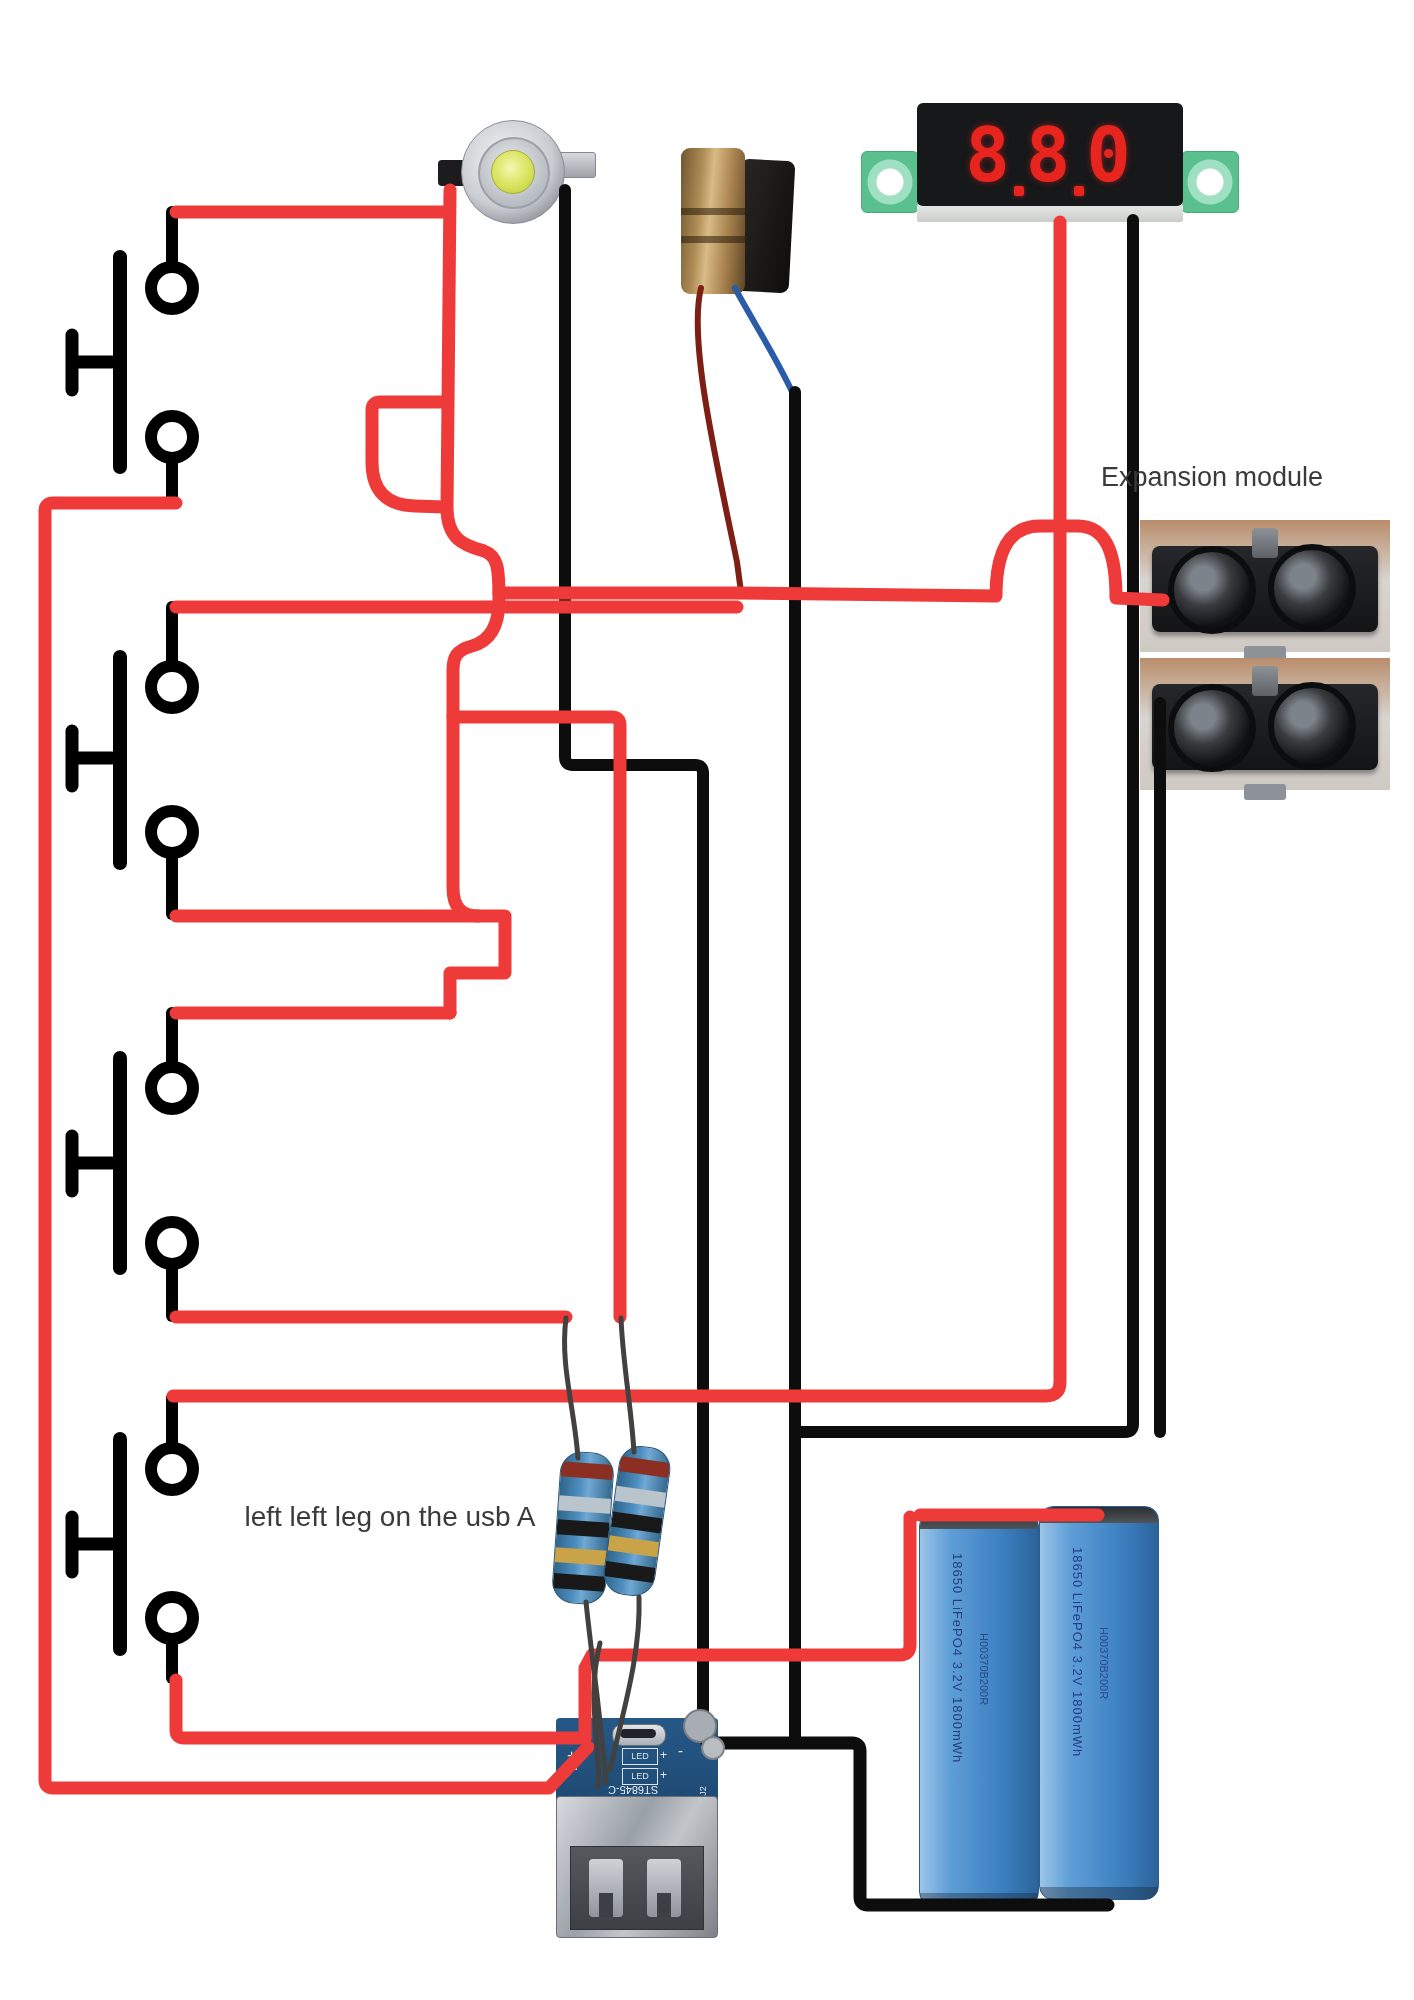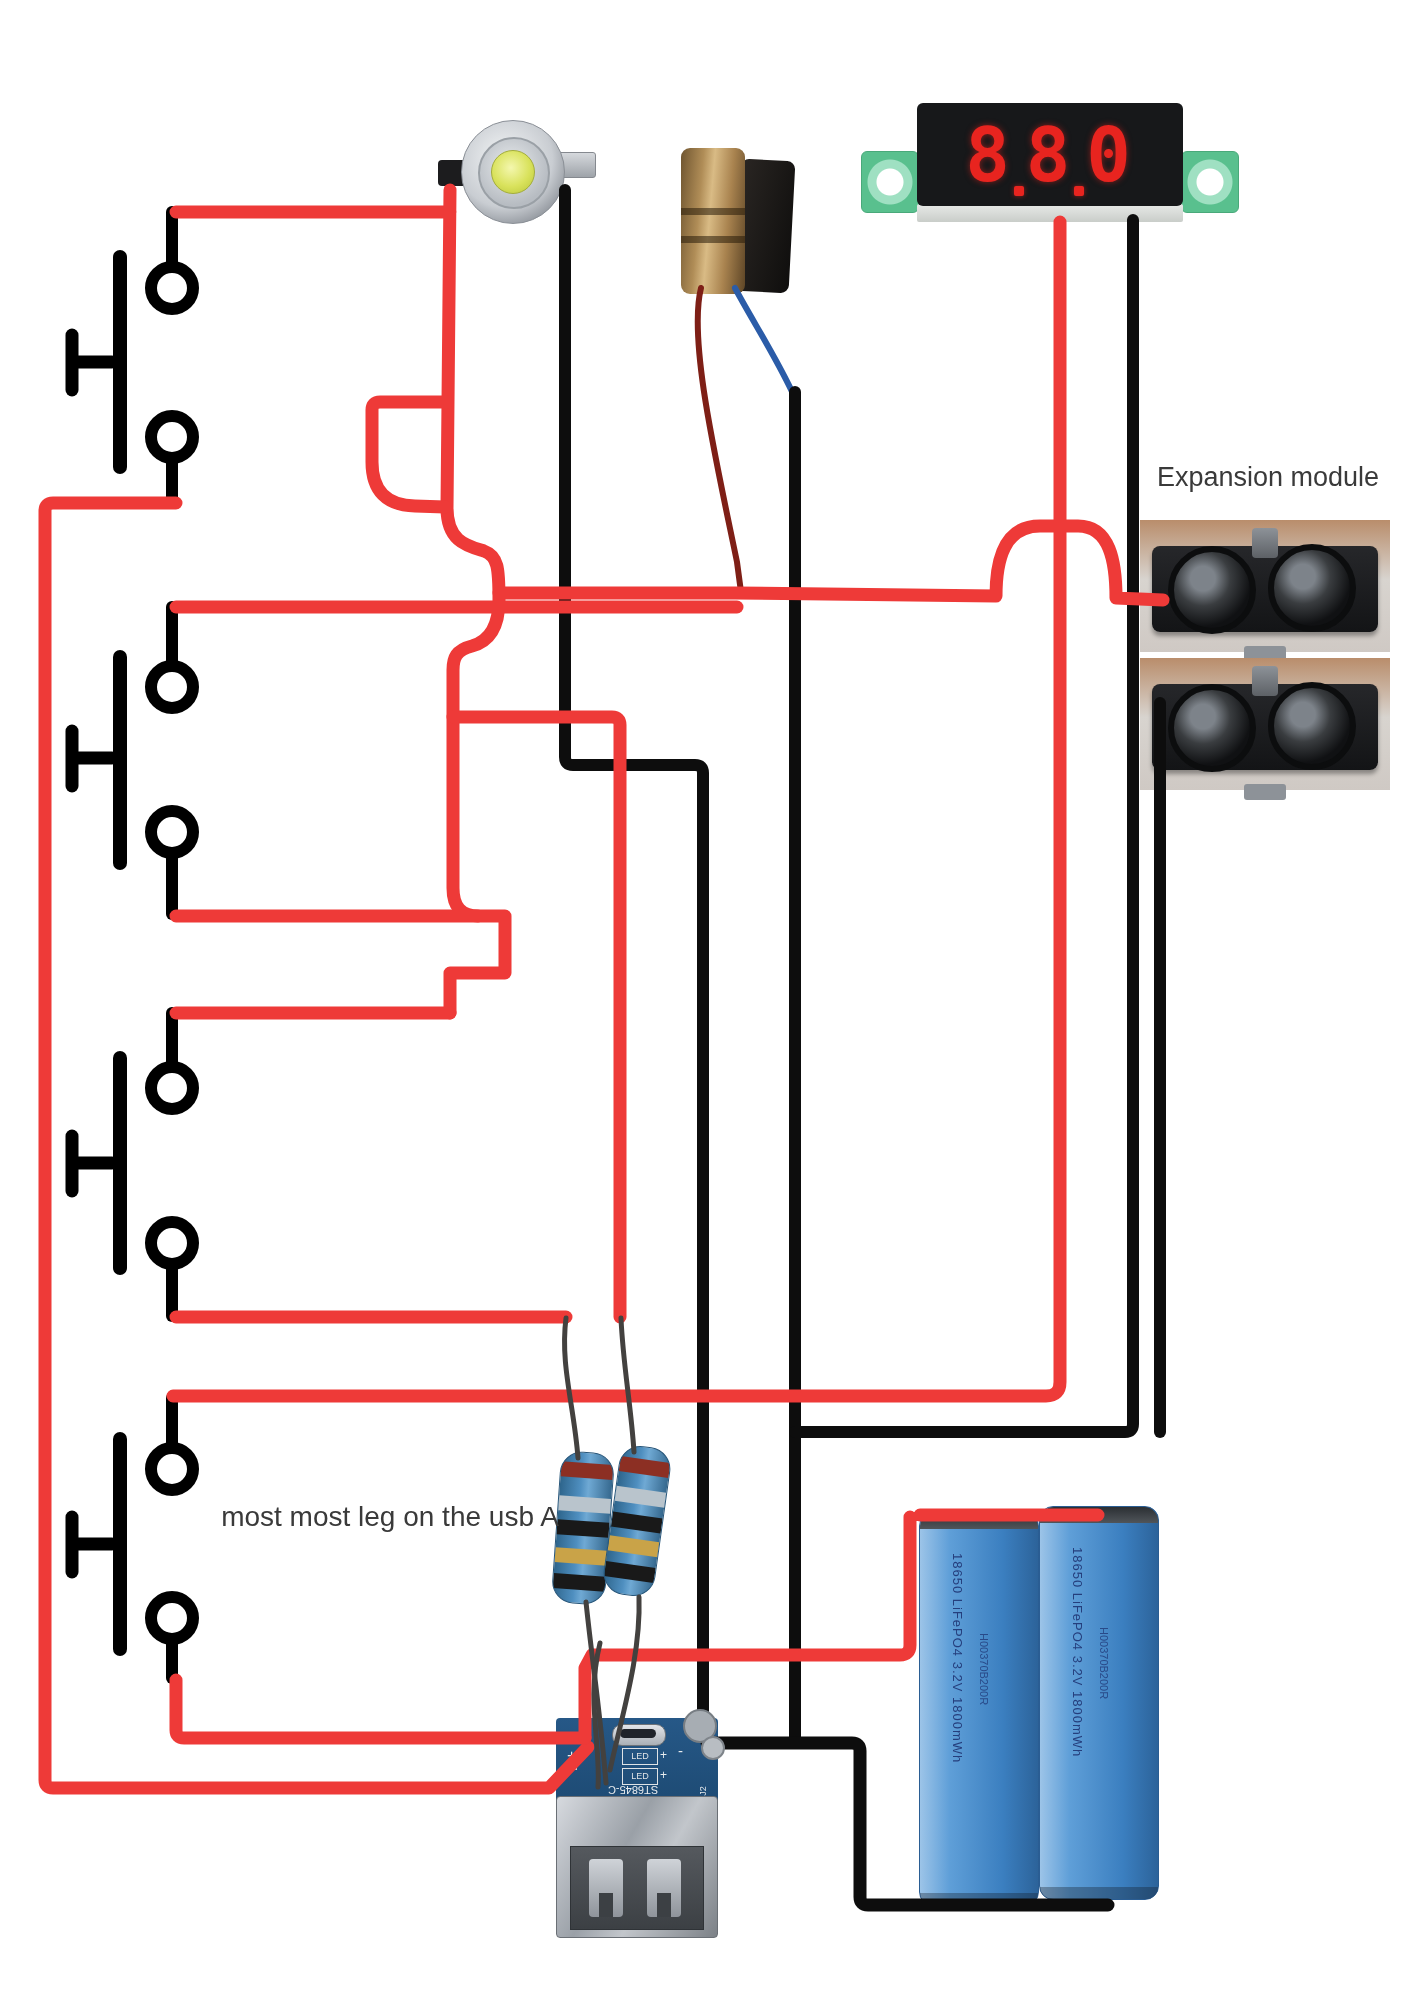--- a/index.html
+++ b/index.html
@@ -2,21 +2,21 @@
 <html><head>
 <meta charset="utf-8">
 <style>
   html,body{margin:0;padding:0;background:#ffffff;}
   #stage{position:relative;width:1414px;height:2000px;background:#ffffff;overflow:hidden;
          font-family:"Liberation Sans",sans-serif;}
   .abs{position:absolute;}
   svg{position:absolute;left:0;top:0;}
   
   .lbl{color:#3a3a3a;}
-  #expansion-label{left:1128px;top:462px;width:280px;text-align:center;font-size:27px;}
+  #expansion-label{left:1072px;top:462px;width:280px;text-align:center;font-size:27px;}
   #resistor-note{left:170px;top:1498px;width:440px;text-align:center;font-size:28px;line-height:38px;}
   
   .vm-tab{width:56px;height:60px;background:radial-gradient(circle at 50% 50%,#ffffff 0 13px,#9fe0c2 14px 22px,#59c08e 23px);border-radius:6px;border:1px solid #49a97a;}
   #vm-body{left:917px;top:103px;width:266px;height:103px;background:#17181a;border-radius:6px;
            display:flex;align-items:center;justify-content:center;}
   #vm-strip{left:917px;top:204px;width:266px;height:18px;background:linear-gradient(#e8eae8,#c9cdc9);border-radius:2px;}
   .seg{font-family:"DejaVu Sans Mono",monospace;font-weight:bold;font-size:74px;color:#e8241f;
        text-shadow:0 0 6px rgba(232,36,31,.55);letter-spacing:4px;line-height:1;}
   .segdot{width:10px;height:10px;background:#e8241f;border-radius:2px;align-self:flex-end;margin:0 2px 10px 0;box-shadow:0 0 5px rgba(232,36,31,.6);}
   
@@ -240,16 +240,16 @@
     </g>
 
     <g>
       <circle cx="700" cy="1726" r="16" fill="#a7adb3" stroke="#777d83" stroke-width="2"></circle>
       <circle cx="713" cy="1748" r="11" fill="#b8bdc2" stroke="#7e848a" stroke-width="2"></circle>
     </g>
   </svg>
 
   <div class="abs lbl" id="expansion-label">Expansion module</div>
   <div class="abs lbl" id="resistor-note">
-    <div>most most leg on the usb A</div>
+    <div>left left leg on the usb A</div>
   </div>
 
 </div>
 
 </body></html>

